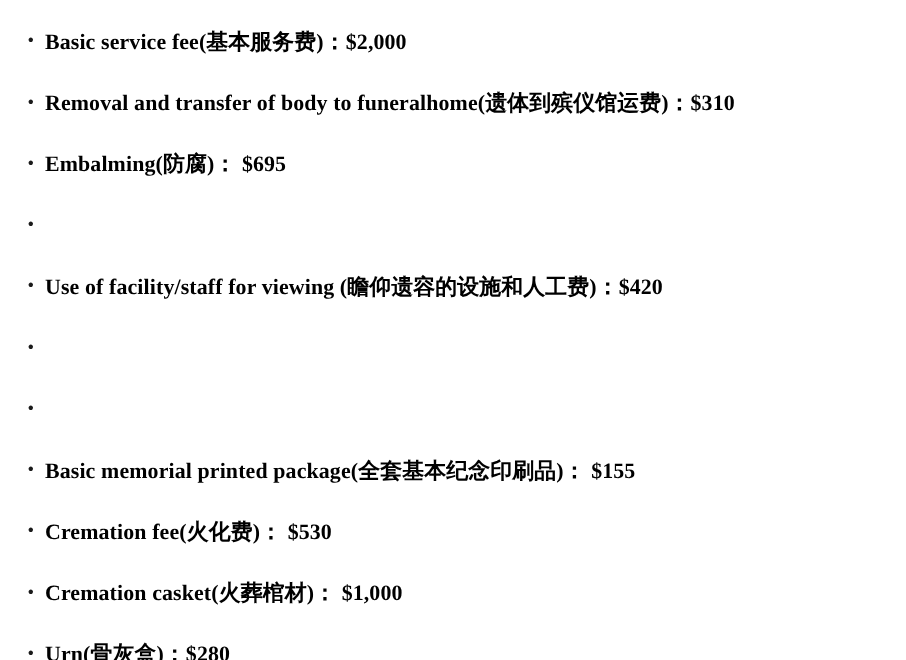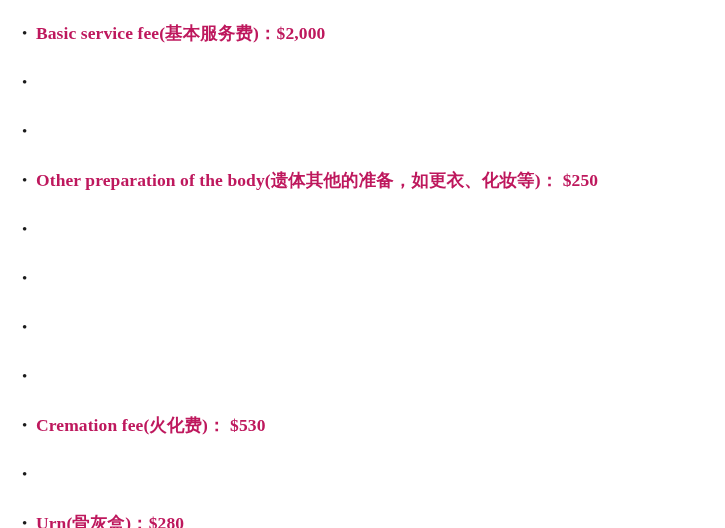--- a/index.html
+++ b/index.html
@@ -29,59 +29,63 @@
   .bullet {
     flex: 0 0 auto;
     width: 14px;
     font-size: 15px;
     color: #1a1a1a;
     line-height: 49px;
   }
   .item-text {
     font-size: 17.5px;
     font-weight: bold;
-    color: #be185d;
+    color: #000000;
     letter-spacing: 0.1px;
     line-height: 49px;
   }
 </style>
 </head>
 <body>
 
 <ul class="price-list">
   <li class="price-item">
     <span class="bullet">•</span>
     <span class="item-text">Basic service fee(基本服务费)：$2,000</span>
   </li>
   <li class="price-item">
     <span class="bullet">•</span>
+    <span class="item-text">Removal and transfer of body to funeralhome(遗体到殡仪馆运费)：$310</span>
+  </li>
+  <li class="price-item">
+    <span class="bullet">•</span>
+    <span class="item-text">Embalming(防腐)： $695</span>
   </li>
   <li class="price-item">
     <span class="bullet">•</span>
   </li>
   <li class="price-item">
     <span class="bullet">•</span>
-    <span class="item-text">Other preparation of the body(遗体其他的准备，如更衣、化妆等)： $250</span>
+    <span class="item-text">Use of facility/staff for viewing (瞻仰遗容的设施和人工费)：$420</span>
   </li>
   <li class="price-item">
     <span class="bullet">•</span>
   </li>
   <li class="price-item">
     <span class="bullet">•</span>
   </li>
   <li class="price-item">
     <span class="bullet">•</span>
-  </li>
-  <li class="price-item">
-    <span class="bullet">•</span>
+    <span class="item-text">Basic memorial printed package(全套基本纪念印刷品)： $155</span>
   </li>
   <li class="price-item">
     <span class="bullet">•</span>
     <span class="item-text">Cremation fee(火化费)： $530</span>
   </li>
   <li class="price-item">
     <span class="bullet">•</span>
+    <span class="item-text">Cremation casket(火葬棺材)： $1,000</span>
   </li>
   <li class="price-item">
     <span class="bullet">•</span>
     <span class="item-text">Urn(骨灰盒)：$280</span>
   </li>
 </ul>
 
 </body></html>

